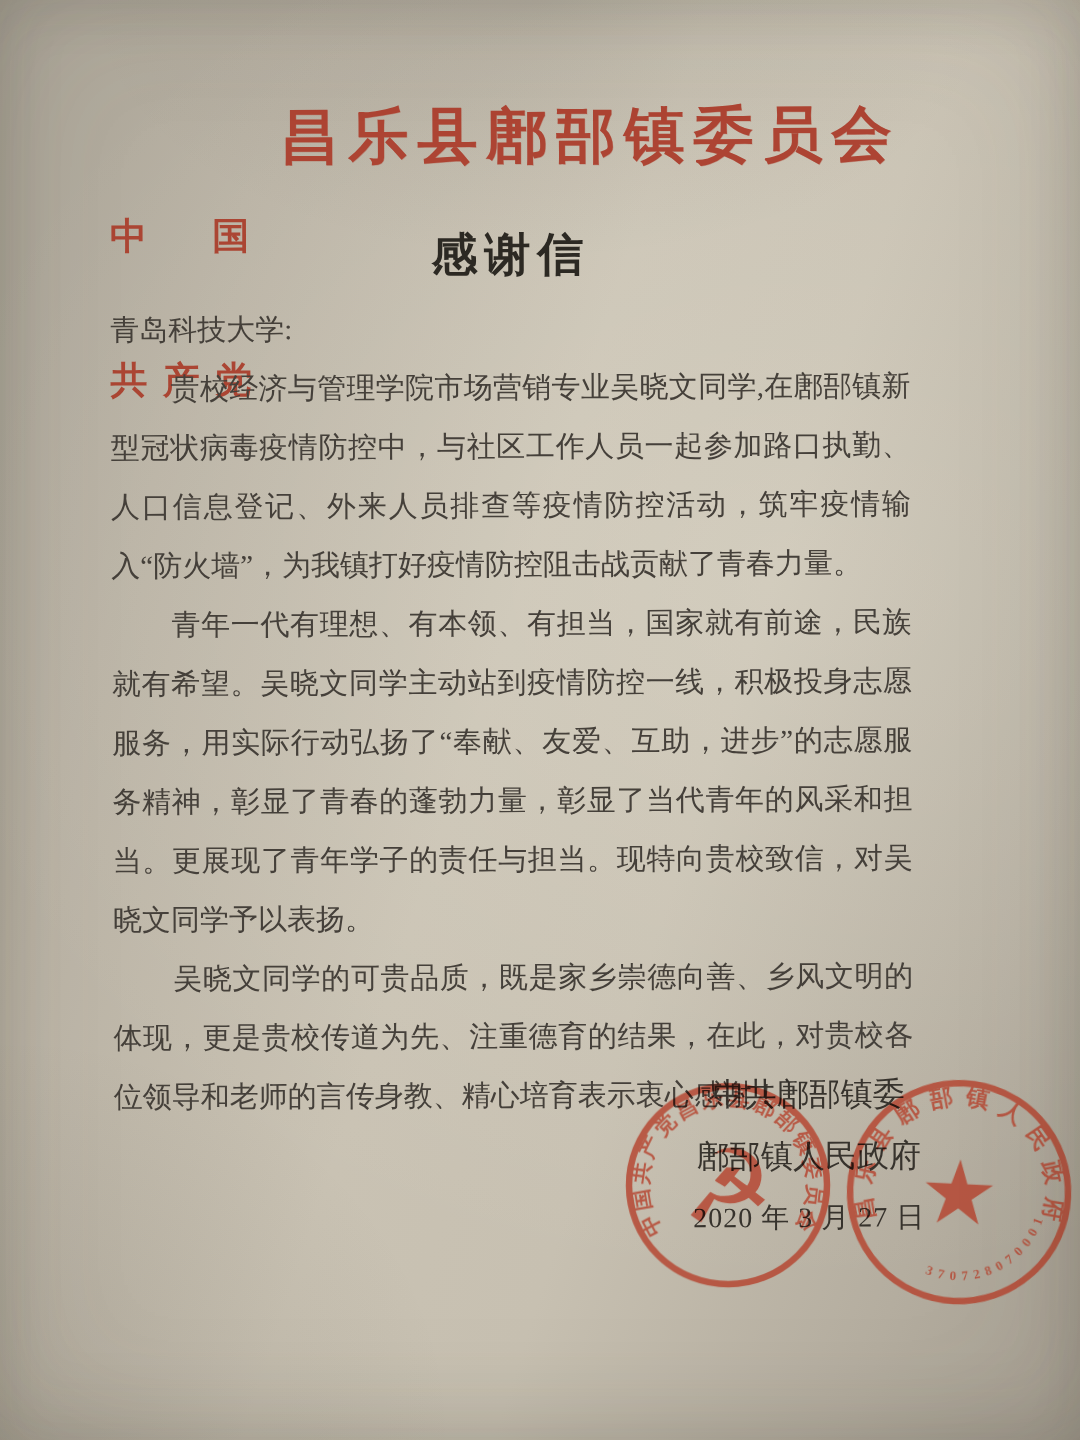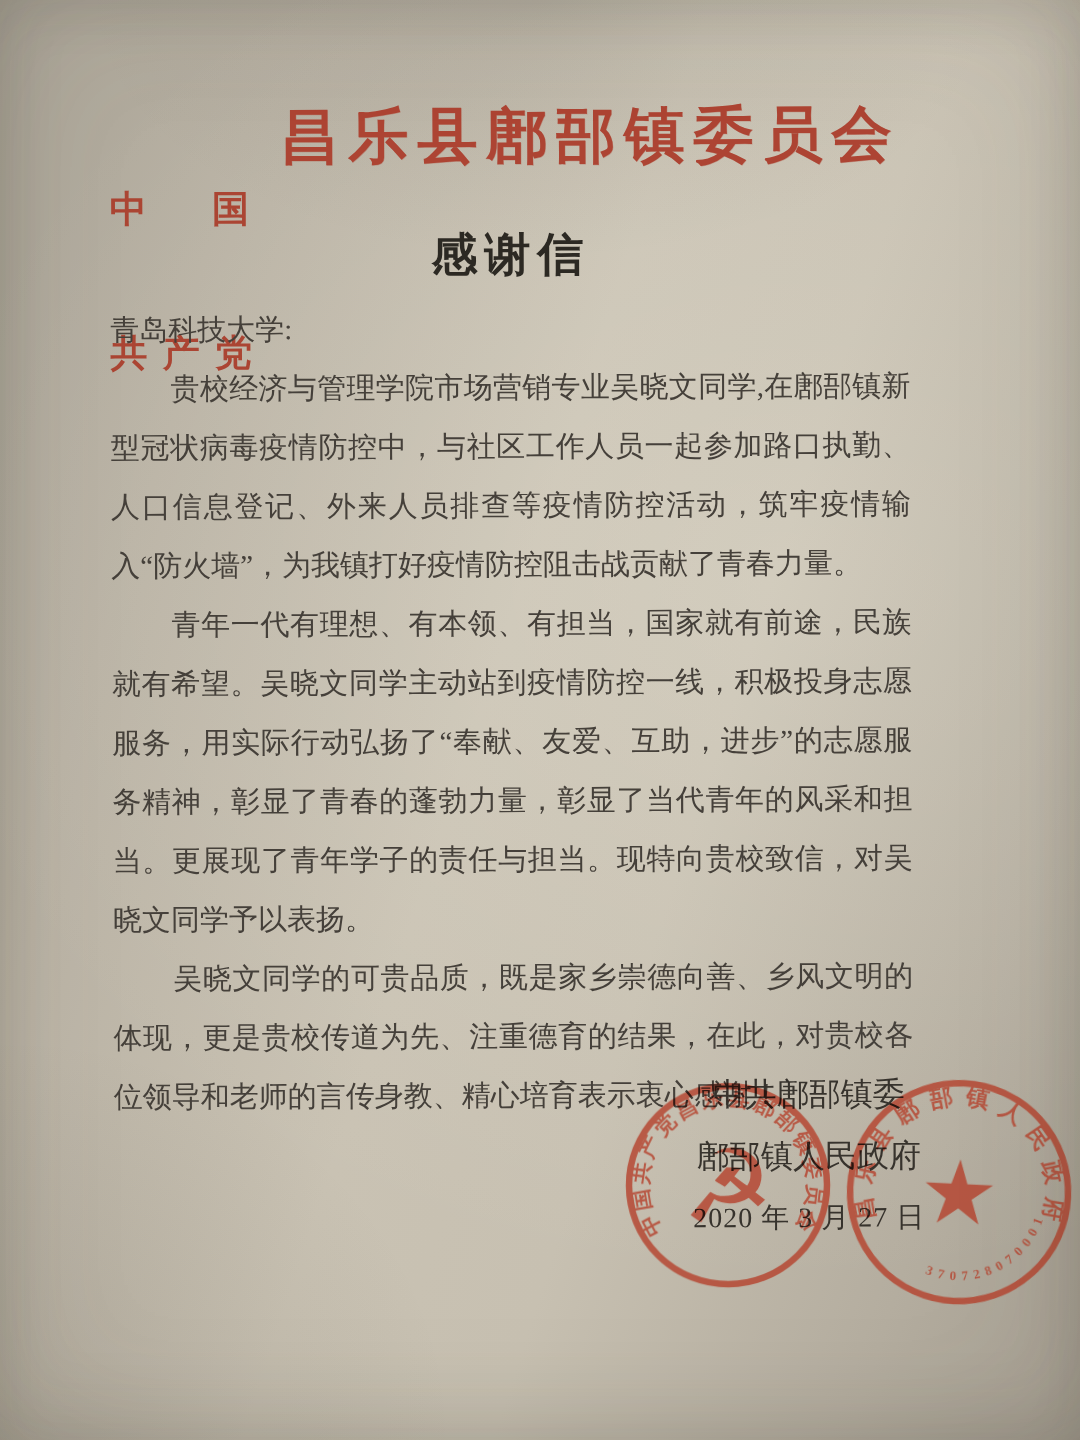--- a/index.html
+++ b/index.html
@@ -12,21 +12,21 @@
       radial-gradient(70% 30% at 50% 0%, rgba(80,76,66,.12), rgba(80,76,66,0) 60%),
       linear-gradient(108deg,#a9a396 0%,#b9b2a4 20%,#c9c2b3 46%,#c7c0b1 62%,#b4ad9f 85%,#a59e91 100%);
   }
   .photo::after{
     content:"";position:absolute;inset:0;pointer-events:none;
     box-shadow:inset 0 -26px 70px rgba(40,36,28,.10), inset 0 14px 50px rgba(40,36,28,.08), inset 0 0 140px rgba(95,90,75,.10);
   }
   .page{position:absolute;inset:0;transform:rotate(-.25deg);}
   
   .party{position:absolute;left:112px;top:88px;width:150px;color:#ab4533;font-weight:bold;font-size:37px;line-height:48px;white-space:pre;}
-  .party-l1{word-spacing:56px;}
+  .party-l1{word-spacing:56px;margin-top:27px;}
   .party-l2{word-spacing:6px;}
   .committee{position:absolute;left:282px;top:96px;width:660px;color:#ad4433;font-weight:bold;font-size:60px;letter-spacing:9px;white-space:nowrap;text-shadow:.5px .5px 0 rgba(173,68,51,.35);}
   
   .title{position:absolute;left:0;top:224px;width:1026px;text-align:center;font-size:46px;font-weight:bold;letter-spacing:7px;color:#2c2923;}
   
   .body{position:absolute;left:112px;top:299px;width:800px;font-size:29px;line-height:59px;color:#45403a;text-align:justify;}
   .body p{margin:0;text-indent:60px;}
   .salutation{text-indent:0;}
   
   .sig{position:absolute;left:672px;top:1064px;width:270px;text-align:center;font-size:32px;line-height:62px;color:#37332d;z-index:2;}

